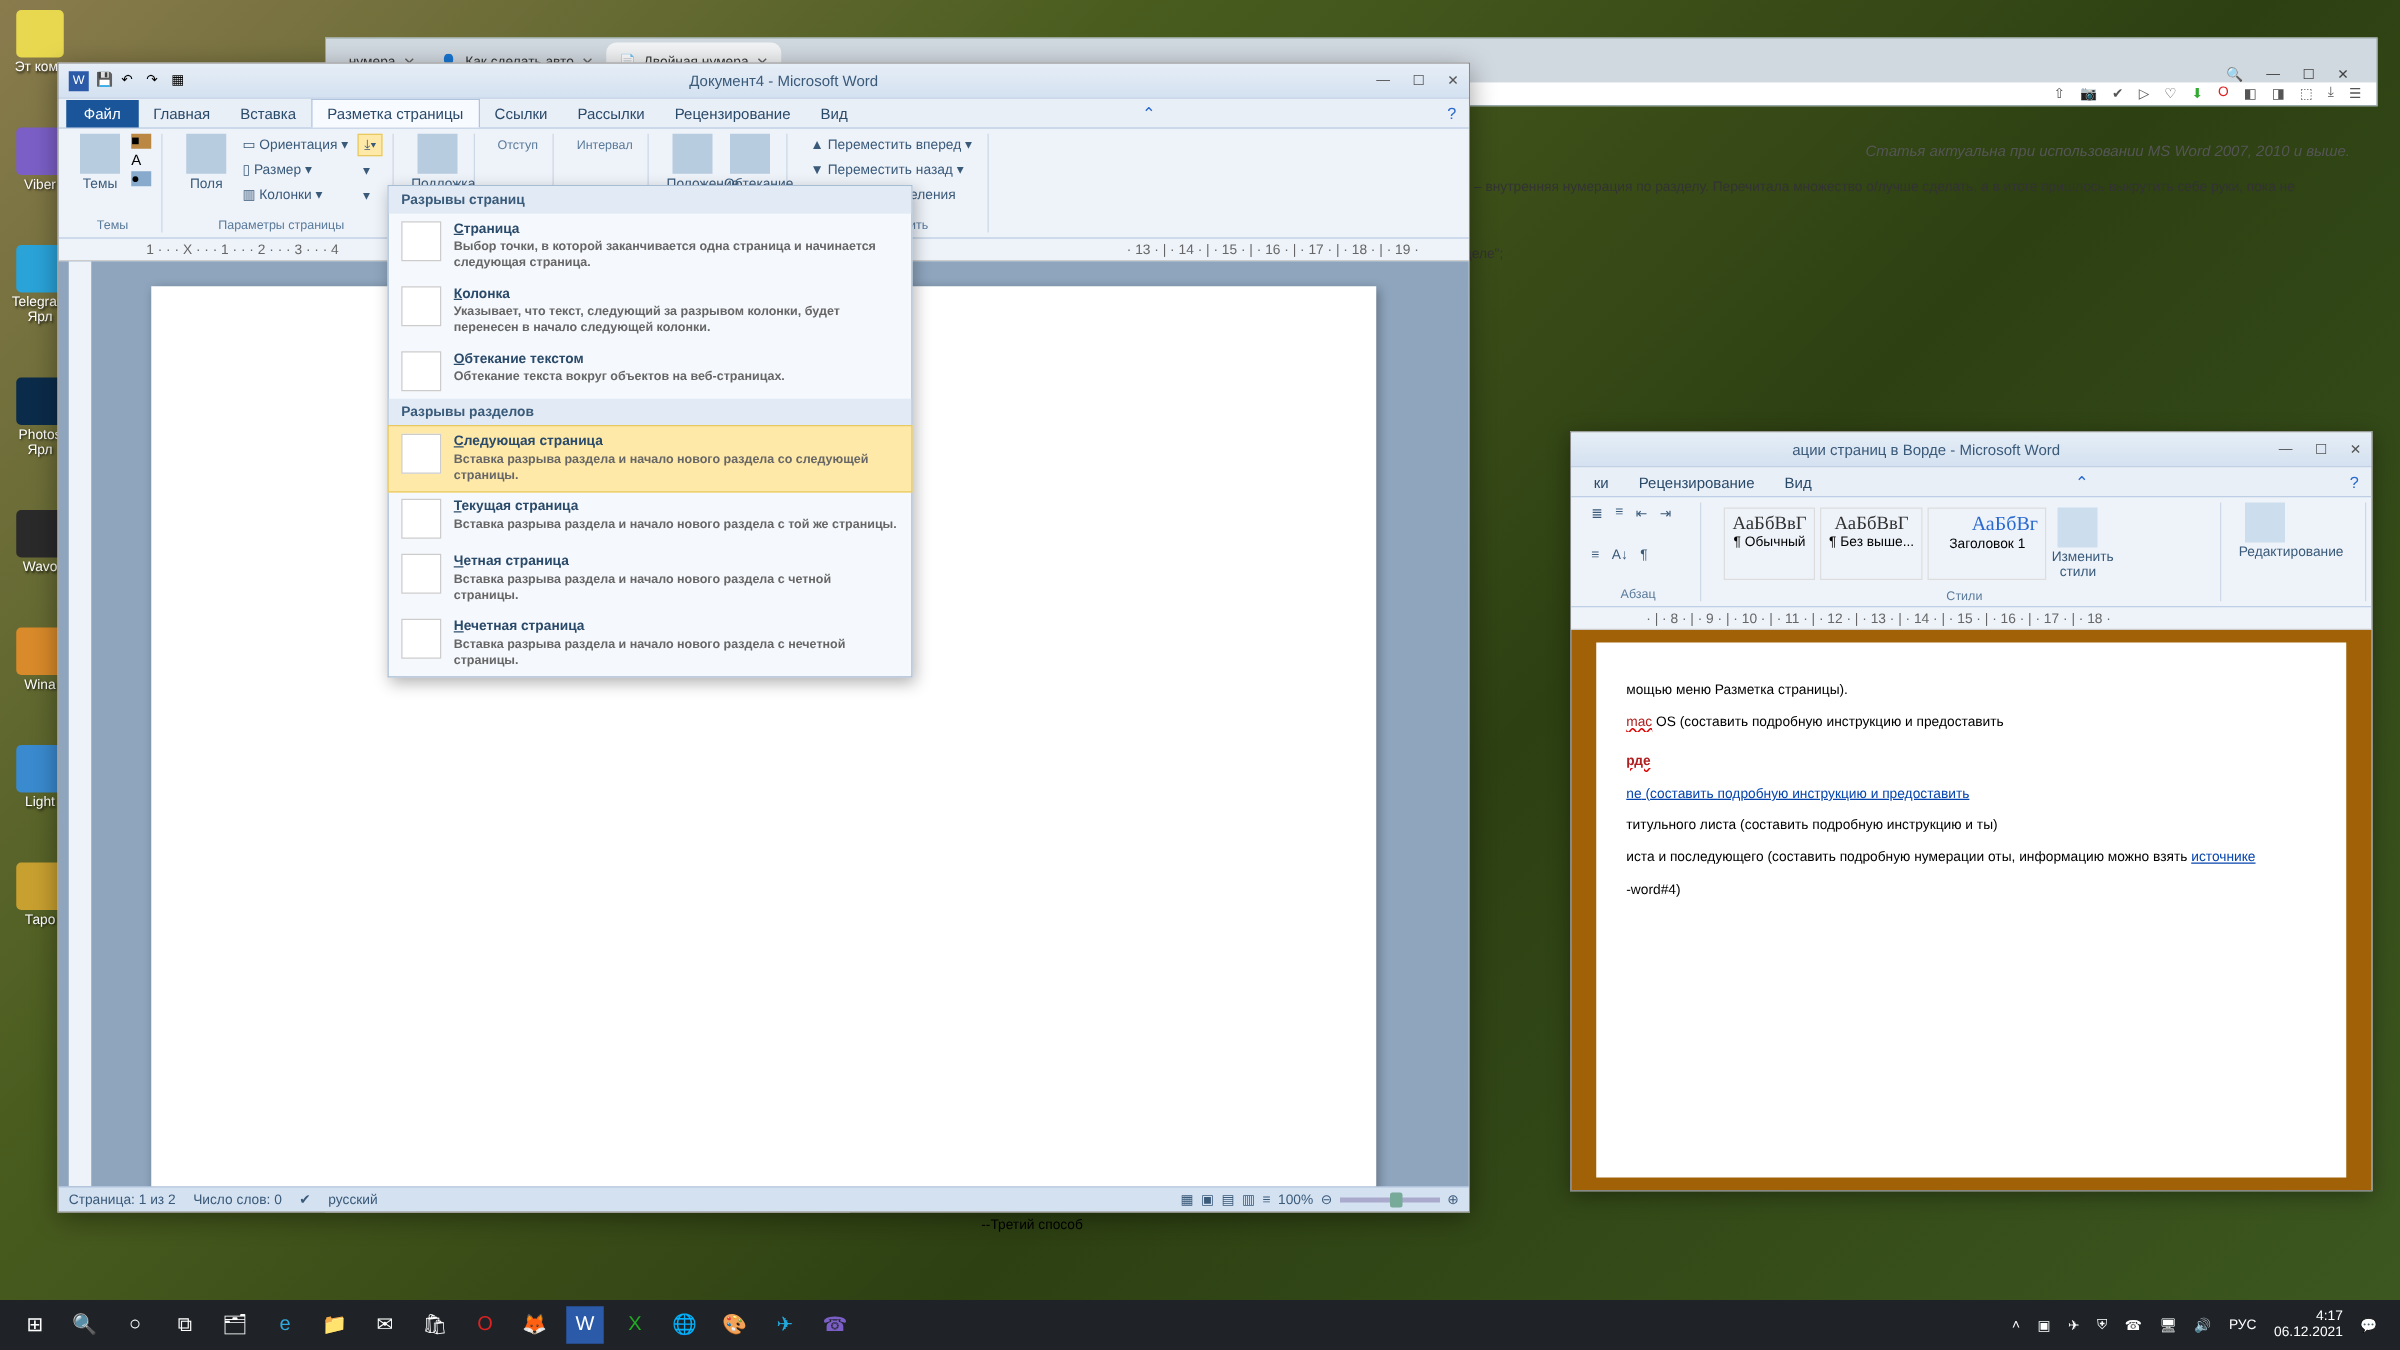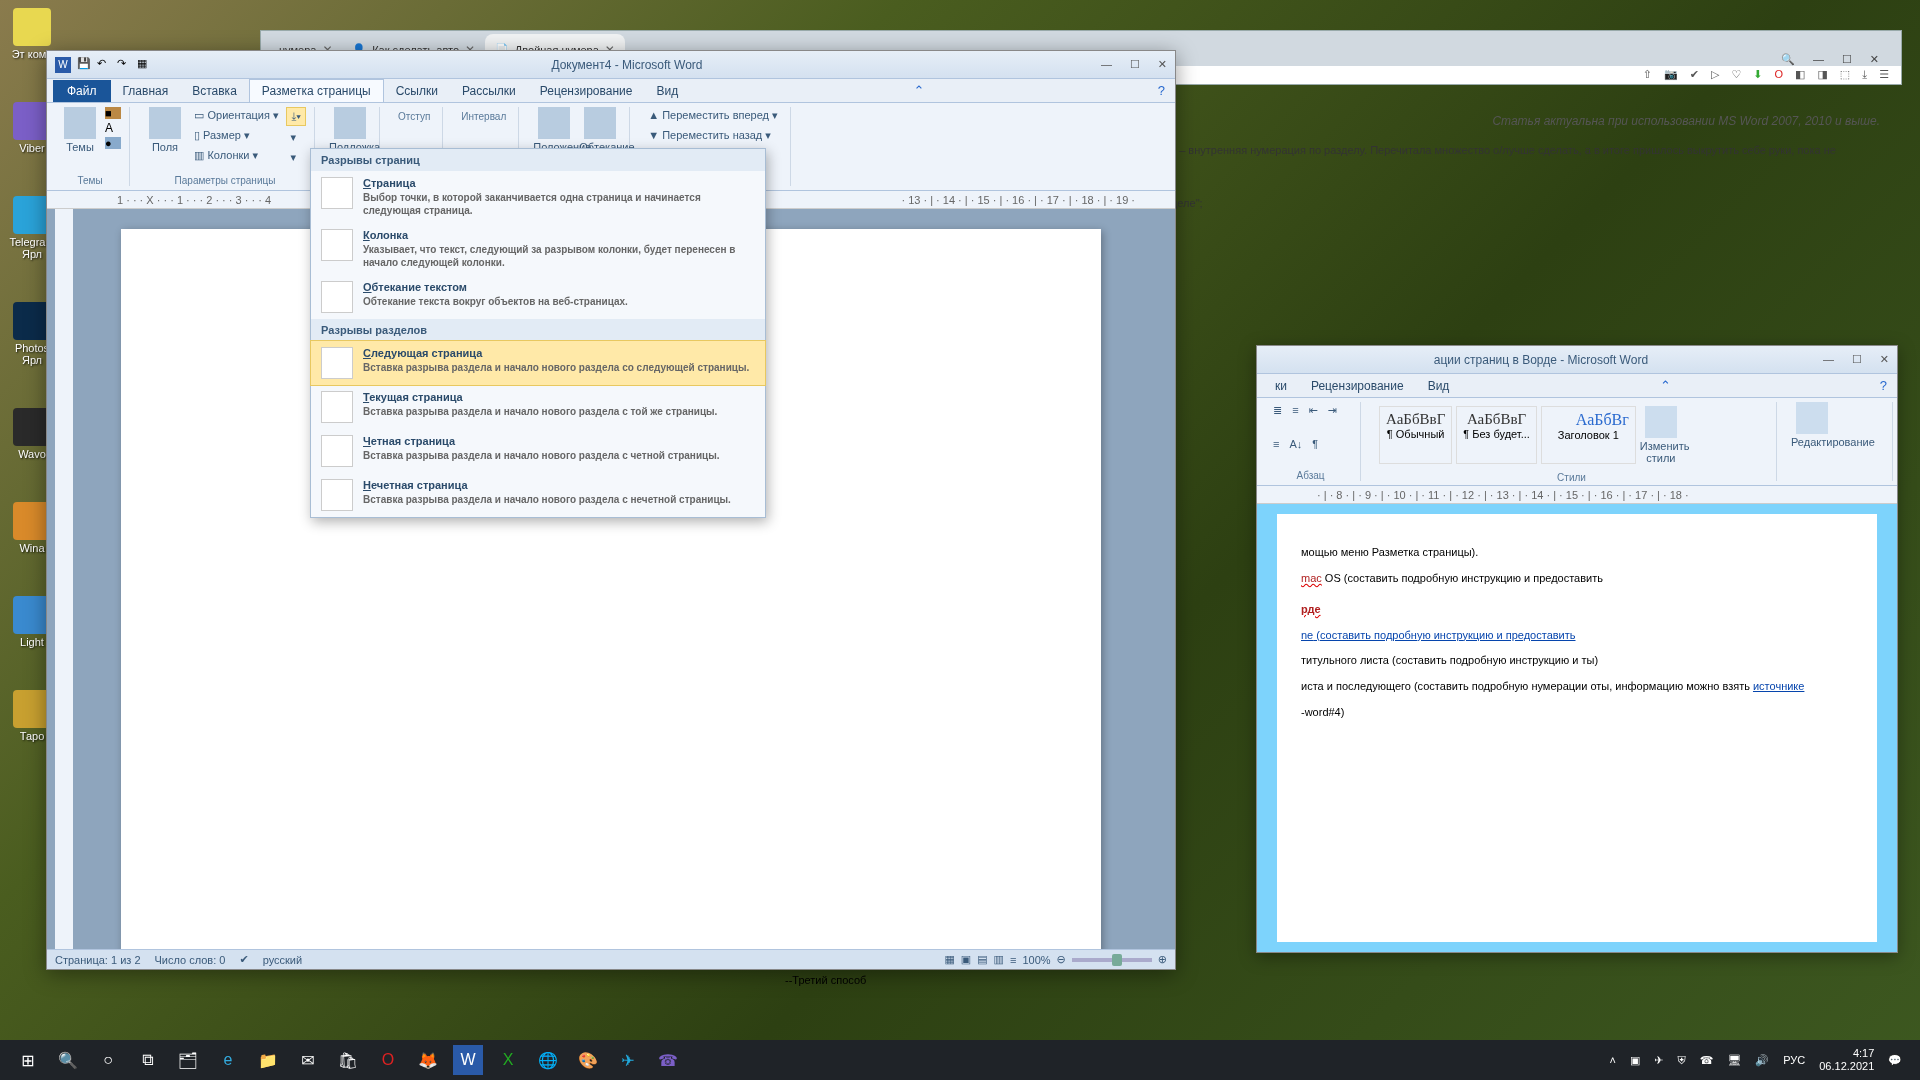--- a/index.html
+++ b/index.html
@@ -47,32 +47,32 @@
 .ribbon-big{width:42px;text-align:center;font-size:10px;color:#3a5a7a;}
 .ribbon-big .ico{width:32px;height:32px;margin:0 auto 2px;background:#b8cce0;}
 .ribbon-small{font-size:11px;color:#3a5a7a;padding:2px 4px;}
 .ruler{height:18px;background:#eef3fa;border-bottom:1px solid #ccc;display:flex;align-items:center;padding-left:60px;font-size:9px;color:#666;gap:0;position:relative;}
 .doc-area{flex:1;background:#8ea5bd;display:flex;justify-content:center;padding:20px 0;overflow:hidden;position:relative;}
 .doc-area .vruler{position:absolute;left:8px;top:0;bottom:0;width:18px;background:#eef3fa;}
 .page{background:#fff;width:980px;height:780px;box-shadow:2px 2px 8px rgba(0,0,0,.3);}
 .statusbar{height:20px;background:#d4e1f0;border-top:1px solid #b0c4de;display:flex;align-items:center;font-size:10px;color:#3a5a7a;padding:0 8px;gap:14px;}
 .statusbar .zoom{margin-left:auto;display:flex;align-items:center;gap:6px;}
 
-.breaks-dd{position:absolute;left:310px;top:148px;width:456px;background:#f5f8fc;border:1px solid #a8bdd4;box-shadow:2px 4px 12px rgba(0,0,0,.3);z-index:100;}
+.breaks-dd{position:absolute;left:310px;top:148px;width:420px;background:#f5f8fc;border:1px solid #a8bdd4;box-shadow:2px 4px 12px rgba(0,0,0,.3);z-index:100;}
 .breaks-dd .sec-hdr{background:#e2ebf5;padding:5px 10px;font-size:11px;font-weight:bold;color:#3a5a7a;}
 .breaks-dd .item{display:flex;padding:6px 10px;gap:10px;border-bottom:0;font-weight:bold;}
 .breaks-dd .item.hover{background:#ffe9a8;border:1px solid #e8c860;margin:-1px;}
 .breaks-dd .item .ico{width:32px;height:32px;background:#fff;border:1px solid #ccc;flex-shrink:0;}
 .breaks-dd .item .txt{flex:1;}
 .breaks-dd .item .ti{font-size:11px;color:#2a4a6a;}
 .breaks-dd .item .ti u{text-decoration:underline;}
 .breaks-dd .item .de{font-size:10px;color:#666;line-height:1.3;margin-top:2px;}
 
 .word2{position:absolute;right:22px;top:345px;width:642px;height:608px;background:#fff;border:1px solid #888;box-shadow:0 4px 16px rgba(0,0,0,.35);display:flex;flex-direction:column;}
-.word2 .doc-area{background:#7dd3fc;padding:10px;}
+.word2 .doc-area{background:#a16207;padding:10px;}
 .word2 .page2{background:#fff;width:600px;padding:30px 24px;font-family:'Times New Roman',serif;font-size:15px;line-height:1.6;}
 .word2 .page2 p{margin-bottom:8px;}
 .word2 .page2 a{color:#0645ad;text-decoration:underline;}
 .word2 .page2 .red{color:#b02020;text-decoration:underline;text-decoration-style:wavy;text-decoration-color:#d00;}
 .word2 .page2 h3{font-weight:bold;font-size:16px;margin:6px 0;}
 .styles{display:flex;gap:4px;padding:4px;}
 .style-box{border:1px solid #ddd;padding:4px 6px;text-align:center;font-size:10px;}
 .style-box .prev{font-family:'Times New Roman';font-size:15px;color:#333;}
 .style-box.h .prev{color:#2a6acf;font-size:16px;margin-left:28px;}
 
@@ -183,21 +183,21 @@
       <div class="label">Абзац</div>
     </div>
     <div class="ribbon-group" style="flex:1">
       <div class="styles">
         <div class="style-box">
             <div class="prev">АаБбВвГ</div>
             <div>¶ Обычный</div>
           </div>
         <div class="style-box">
             <div class="prev">АаБбВвГ</div>
-            <div>¶ Без будет...</div>
+            <div>¶ Без выше...</div>
           </div>
         <div class="style-box h">
             <div class="prev">АаБбВг</div>
             <div>Заголовок 1</div>
           </div>
         <div class="ribbon-big"><div class="ico" style="background:#cde"></div><span>Изменить стили</span></div>
       </div>
       <div class="label">Стили</div>
     </div>
     <div class="ribbon-group" style="flex:0 0 110px">

